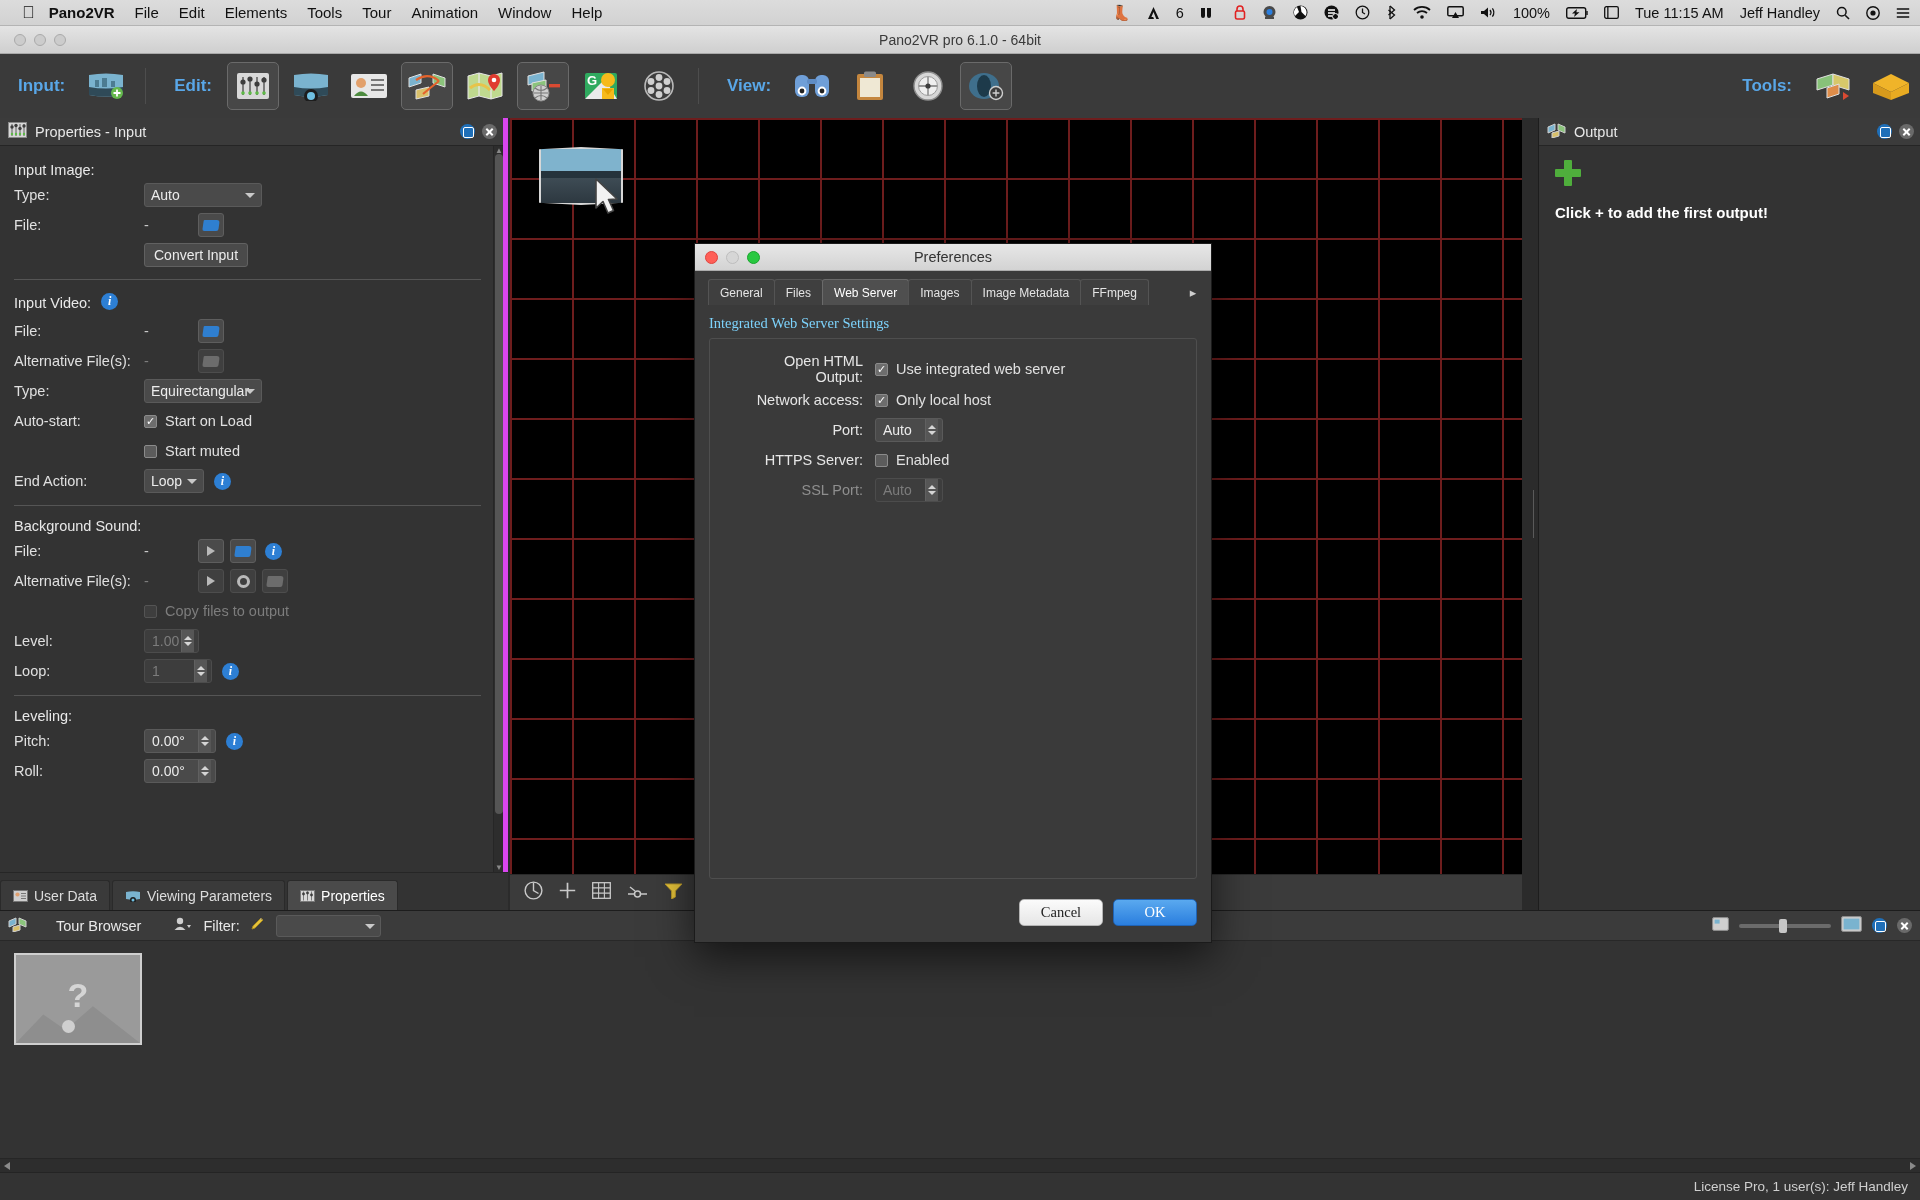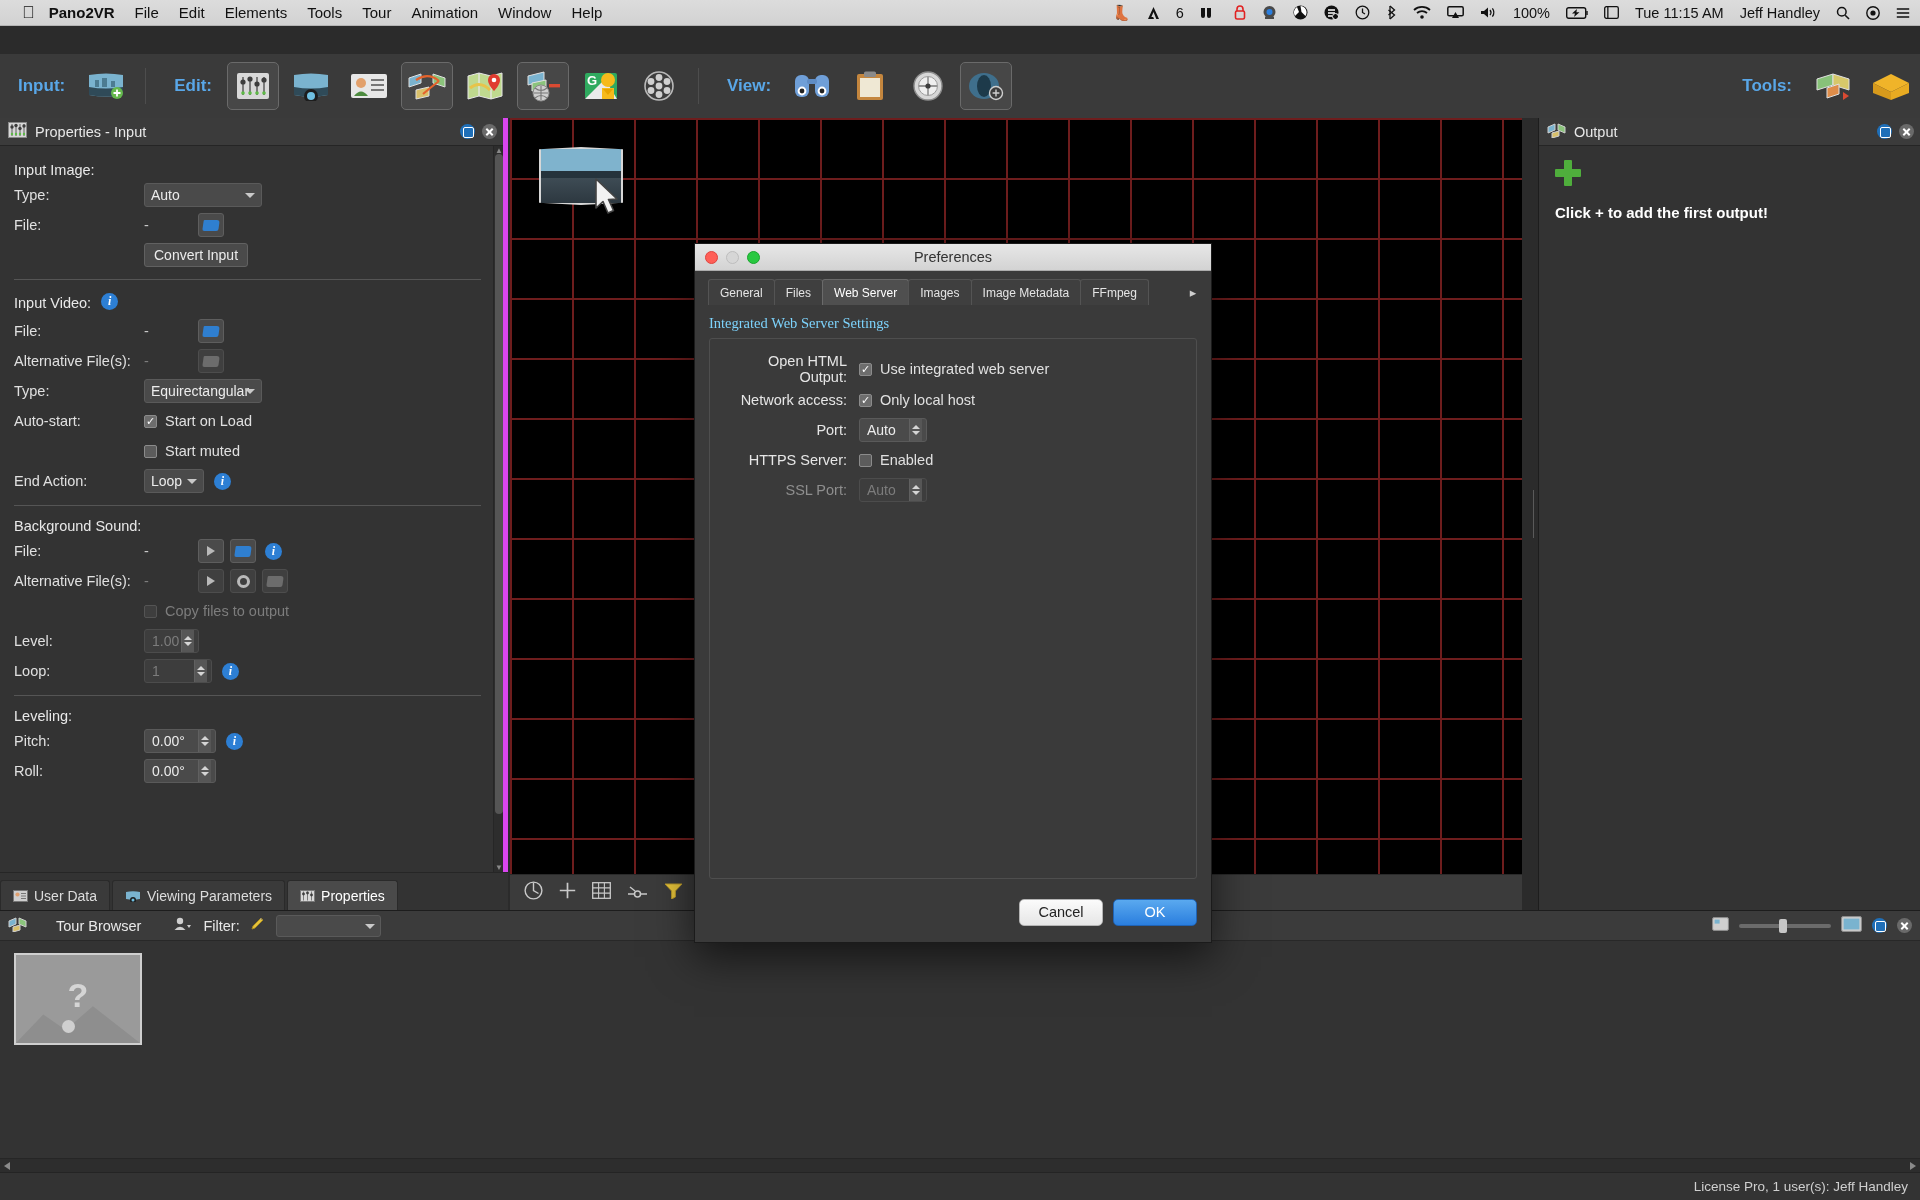--- a/index.html
+++ b/index.html
@@ -291,32 +291,32 @@
   .tab-next {
     position: absolute; right: 10px; bottom: 0; width: 16px; height: 26px;
     display: flex; align-items: center; justify-content: center;
     color: #cfcfcf; font-size: 13px; background: #3a3a3a;
   }
   .dlg-pane {
     position: absolute; left: 0; right: 0; top: 61px; bottom: 60px;
     background: #3a3a3a; padding: 10px 14px 0 14px;
   }
   .pane-title { color: #7dd3fc; font-size: 14.5px; margin-bottom: 6px; font-family: Liberation Serif, serif; }
-  .pane-box { border: 1px solid #4e4e4e; border-radius: 3px; height: calc(100% - 26px); padding: 14px 16px; }
+  .pane-box { border: 1px solid #4e4e4e; border-radius: 3px; height: calc(100% - 26px); padding: 14px 32px; }
   .frow { display: flex; align-items: center; min-height: 30px; }
   .frow .fl { color: #e6e6e6; font-size: 14.5px; width: 133px; text-align: right; padding-right: 12px; flex: none; }
   .frow .fl.dim { color: #8e8e8e; }
   .dlg-footer {
     position: absolute; left: 0; right: 0; bottom: 0; height: 60px;
     display: flex; align-items: center; justify-content: flex-end; gap: 10px; padding-right: 14px;
   }
   .dbtn {
     min-width: 84px; height: 27px; padding: 0 16px; border-radius: 5px;
     font-size: 14.5px; display: inline-flex; align-items: center; justify-content: center;
-    background: linear-gradient(to bottom,#fbfbfb,#e6e6e6); border: 1px solid #b4b4b4; color: #222;
+    background: linear-gradient(to bottom,#fbfbfb,#e6e6e6); border: 1px solid #b4b4b4; color: #222; font-family: Liberation Serif, serif;
   }
   .dbtn.primary {
     background: linear-gradient(to bottom,#5aa9ef,#2a7ede); border-color: #1f63b5; color: #fff;
   }
 </style>
 </head>
 <body>
 
 <div id="app">
 
@@ -433,20 +433,28 @@
           </svg>
       </span>
       <span class="mb-ico">
         <svg width="14" height="12" viewBox="0 0 14 12">
             <path d="M0.8 2 h12.4 M0.8 6 h12.4 M0.8 10 h12.4" stroke="#111" stroke-width="1.5"></path>
           </svg>
       </span>
     </div>
   </div>
 
+  <div class="titlebar">
+    <div class="tl-lights">
+      <i></i>
+      <i></i>
+      <i></i>
+    </div>
+    <span>Pano2VR pro 6.1.0 - 64bit</span>
+  </div>
 
   <div class="toolbar">
     <span class="tb-label">Input:</span>
     <div class="tb-btn">
       <svg class="ico" width="40" height="30" viewBox="0 0 40 30">
         <path d="M3 4 q17 -3 34 0 v20 q-17 3 -34 0 z" fill="#7ab3cf"></path>
         <path d="M3 16 q17 3 34 0 v8 q-17 3 -34 0 z" fill="#2f4a58"></path>
         <rect x="9" y="9" width="4" height="7" fill="#4c7c92"></rect>
           <rect x="16" y="7" width="5" height="9" fill="#4c7c92"></rect>
           <rect x="25" y="10" width="4" height="6" fill="#4c7c92"></rect>

